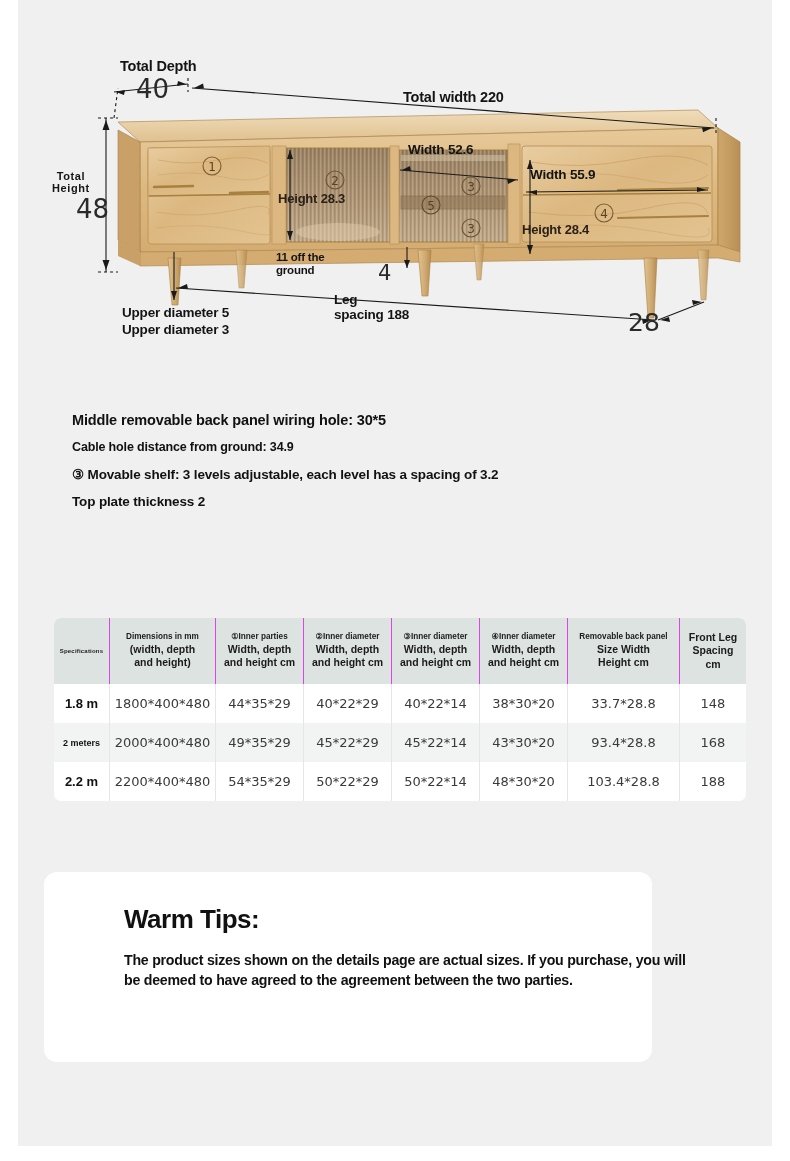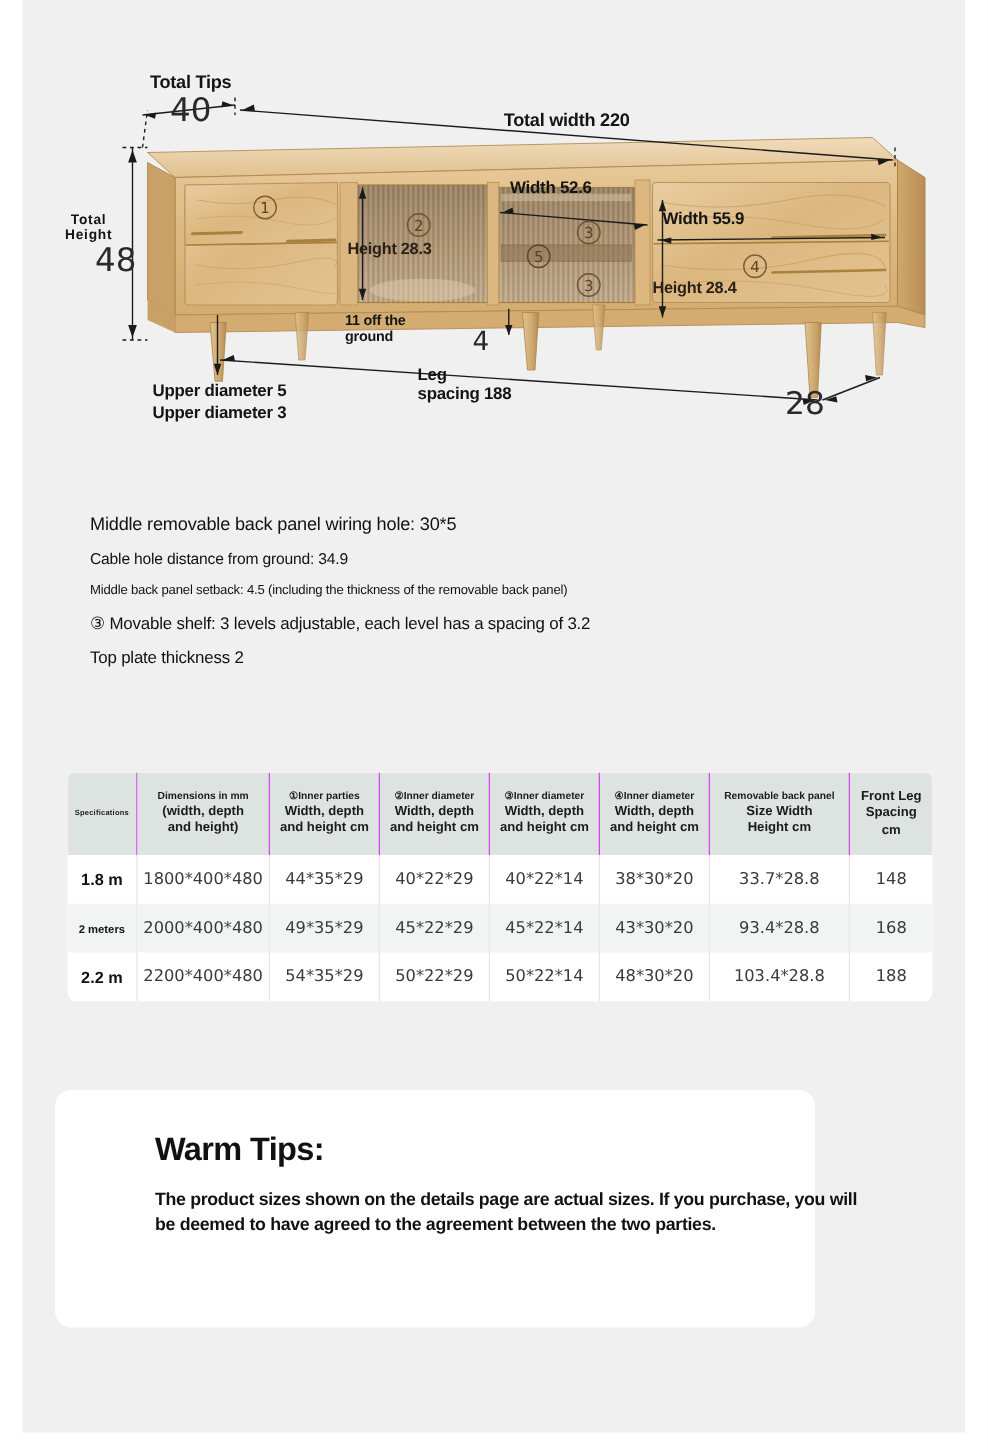--- a/index.html
+++ b/index.html
@@ -18,21 +18,21 @@
   #diagram { position: absolute; left: 0; top: 0; width: 754px; height: 360px; }
   #diagram svg { position:absolute; left:0; top:0; }
 
   .lbl { position: absolute; font-weight: bold; color: #141414;
          white-space: pre; line-height: 1.12; letter-spacing: -0.2px; }
   .lbl-thin { position: absolute; color: #2a2a2a; white-space: pre;
               font-weight: 400; line-height: 1.05; }
 
   
   #notes { position: absolute; left: 54px; top: 412px; width: 640px; }
-  #notes p { font-weight: normal; color: #111; margin-bottom: 12px;
+  #notes p { font-weight: bold; color: #111; margin-bottom: 12px;
              letter-spacing: -0.15px; }
   .n-1 { font-size: 14.5px; }
   .n-2 { font-size: 12.5px; }
   .n-3 { font-size: 10.5px; }
   .n-4 { font-size: 13.5px; }
   .n-5 { font-size: 13.5px; }
 
   
   #spec-wrap { position: absolute; left: 36px; top: 618px; width: 692px; }
   table { border-collapse: separate; border-spacing: 0; width: 692px;
@@ -228,21 +228,21 @@
         <text x="453" y="190.5">3</text>
         <circle cx="413" cy="205" r="9" fill="none" stroke="#5e4829" stroke-width="1.1"></circle>
         <text x="413" y="209.5">5</text>
         <circle cx="453" cy="228" r="9" fill="none" stroke="#6e5433" stroke-width="1.1"></circle>
         <text x="453" y="232.5">3</text>
         <circle cx="586" cy="213" r="9" fill="none" stroke="#7a5c36" stroke-width="1.1"></circle>
         <text x="586" y="217.5">4</text>
       </g>
     </svg>
 
-    <span class="lbl" style="left:102px; top:58px; font-size:14.5px;">Total Tips</span>
+    <span class="lbl" style="left:102px; top:58px; font-size:14.5px;">Total Depth</span>
     <span class="lbl-thin" style="left:118px; top:76px; font-size:26px;
                  font-family:'DejaVu Sans',sans-serif;">40</span>
 
     <span class="lbl" style="left:385px; top:89px; font-size:14.5px;">Total width 220</span>
 
     <span class="lbl" style="left:34px; top:170px; font-size:11px; letter-spacing:.6px;
                  text-align:center;">Total
 Height</span>
     <span class="lbl-thin" style="left:58px; top:196px; font-size:26px;
                  font-family:'DejaVu Sans',sans-serif;">48</span>
@@ -266,21 +266,20 @@
     <span class="lbl" style="left:316px; top:292px; font-size:13.5px;">Leg
 spacing 188</span>
 
     <span class="lbl-thin" style="left:610px; top:310px; font-size:25px;
                  font-family:'DejaVu Sans',sans-serif;">28</span>
   </div>
 
   <div id="notes">
     <p class="n-1">Middle removable back panel wiring hole: 30*5</p>
     <p class="n-2">Cable hole distance from ground: 34.9</p>
-    <p class="n-3">Middle back panel setback: 4.5 (including the thickness of the removable back panel)</p>
     <p class="n-4">③ Movable shelf: 3 levels adjustable, each level has a spacing of 3.2</p>
     <p class="n-5">Top plate thickness 2</p>
   </div>
 
   <div id="spec-wrap">
     <table>
       <colgroup>
         <col style="width:56px">
           <col style="width:106px">
           <col style="width:88px">

